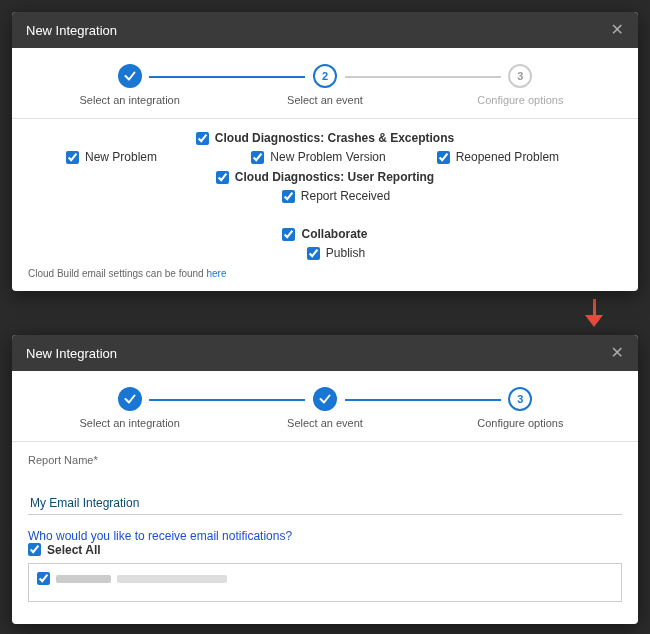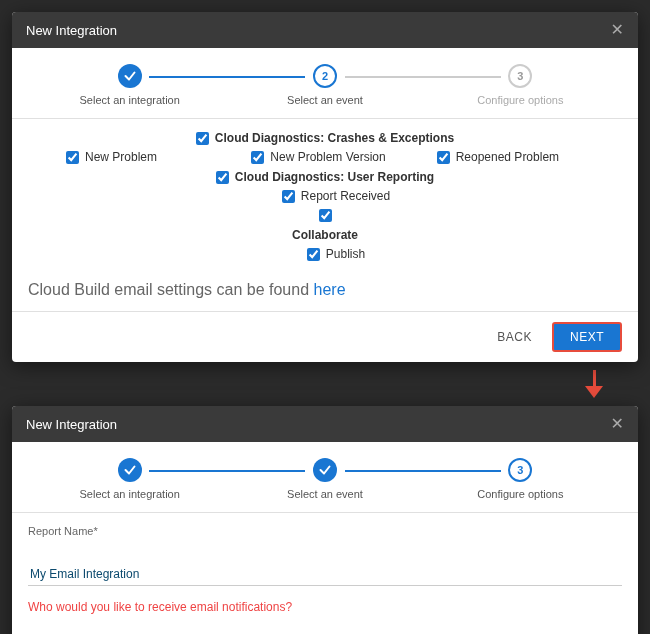--- a/index.html
+++ b/index.html
@@ -176,23 +176,23 @@
     }
 
     input[type="checkbox"] {
       width: 13px;
       height: 13px;
       accent-color: #1976d2;
       cursor: pointer;
     }
 
     .cloud-info {
-      font-size: 16px;
+      font-size: 10px;
       color: #666;
-      margin-top: 20px;
+      margin-top: 8px;
     }
 
     .cloud-info a {
       color: #1976d2;
       text-decoration: none;
     }
 
     
     .modal-footer {
       display: flex;
@@ -250,22 +250,22 @@
       padding: 4px 2px;
       font-size: 12px;
       outline: none;
       margin-bottom: 14px;
       color: #0c4a6e;
       margin-top: 22px;
     }
 
     .who-label {
       font-size: 12px;
-      color: #ef4444;
-      margin-bottom: 20px;
+      color: #1d4ed8;
+      margin-bottom: 0;
     }
 
     .select-all-row {
       display: flex;
       align-items: flex-start;
       gap: 6px;
       font-size: 12px;
       font-weight: 600;
       color: #333;
       margin-bottom: 6px;
@@ -363,38 +363,34 @@
 
     <div class="category-label">
       <input type="checkbox" checked="" style="">
       <span>Cloud Diagnostics: User Reporting</span>
     </div>
     <div class="checkbox-row">
       <input type="checkbox" checked="" style="">
       <span>Report Received</span>
     </div>
 
-    <div class="category-label" style="margin-top:6px;flex-direction:column;">
+    <div class="category-label" style="margin-top:24px;">
       <input type="checkbox" checked="" style="">
       <span>Collaborate</span>
     </div>
     <div class="checkbox-row">
       <input type="checkbox" checked="" style="">
       <span>Publish</span>
     </div>
 
     <div class="cloud-info">
       <span>Cloud Build email settings can be found </span><a href="#">here</a>
     </div>
   </div>
 
-  <div class="modal-footer">
-    <button class="btn-back">BACK</button>
-    <button class="btn-next">NEXT</button>
-  </div>
 </div>
 
 <div class="arrow-container">
   <div style="display:flex;flex-direction:column;align-items:center;">
     <div style="width:3px;height:16px;background:#e74c3c;"></div>
     <div style="width:0;height:0;border-left:9px solid transparent;border-right:9px solid transparent;border-top:12px solid #e74c3c;"></div>
   </div>
 </div>
 
 <div class="modal">

